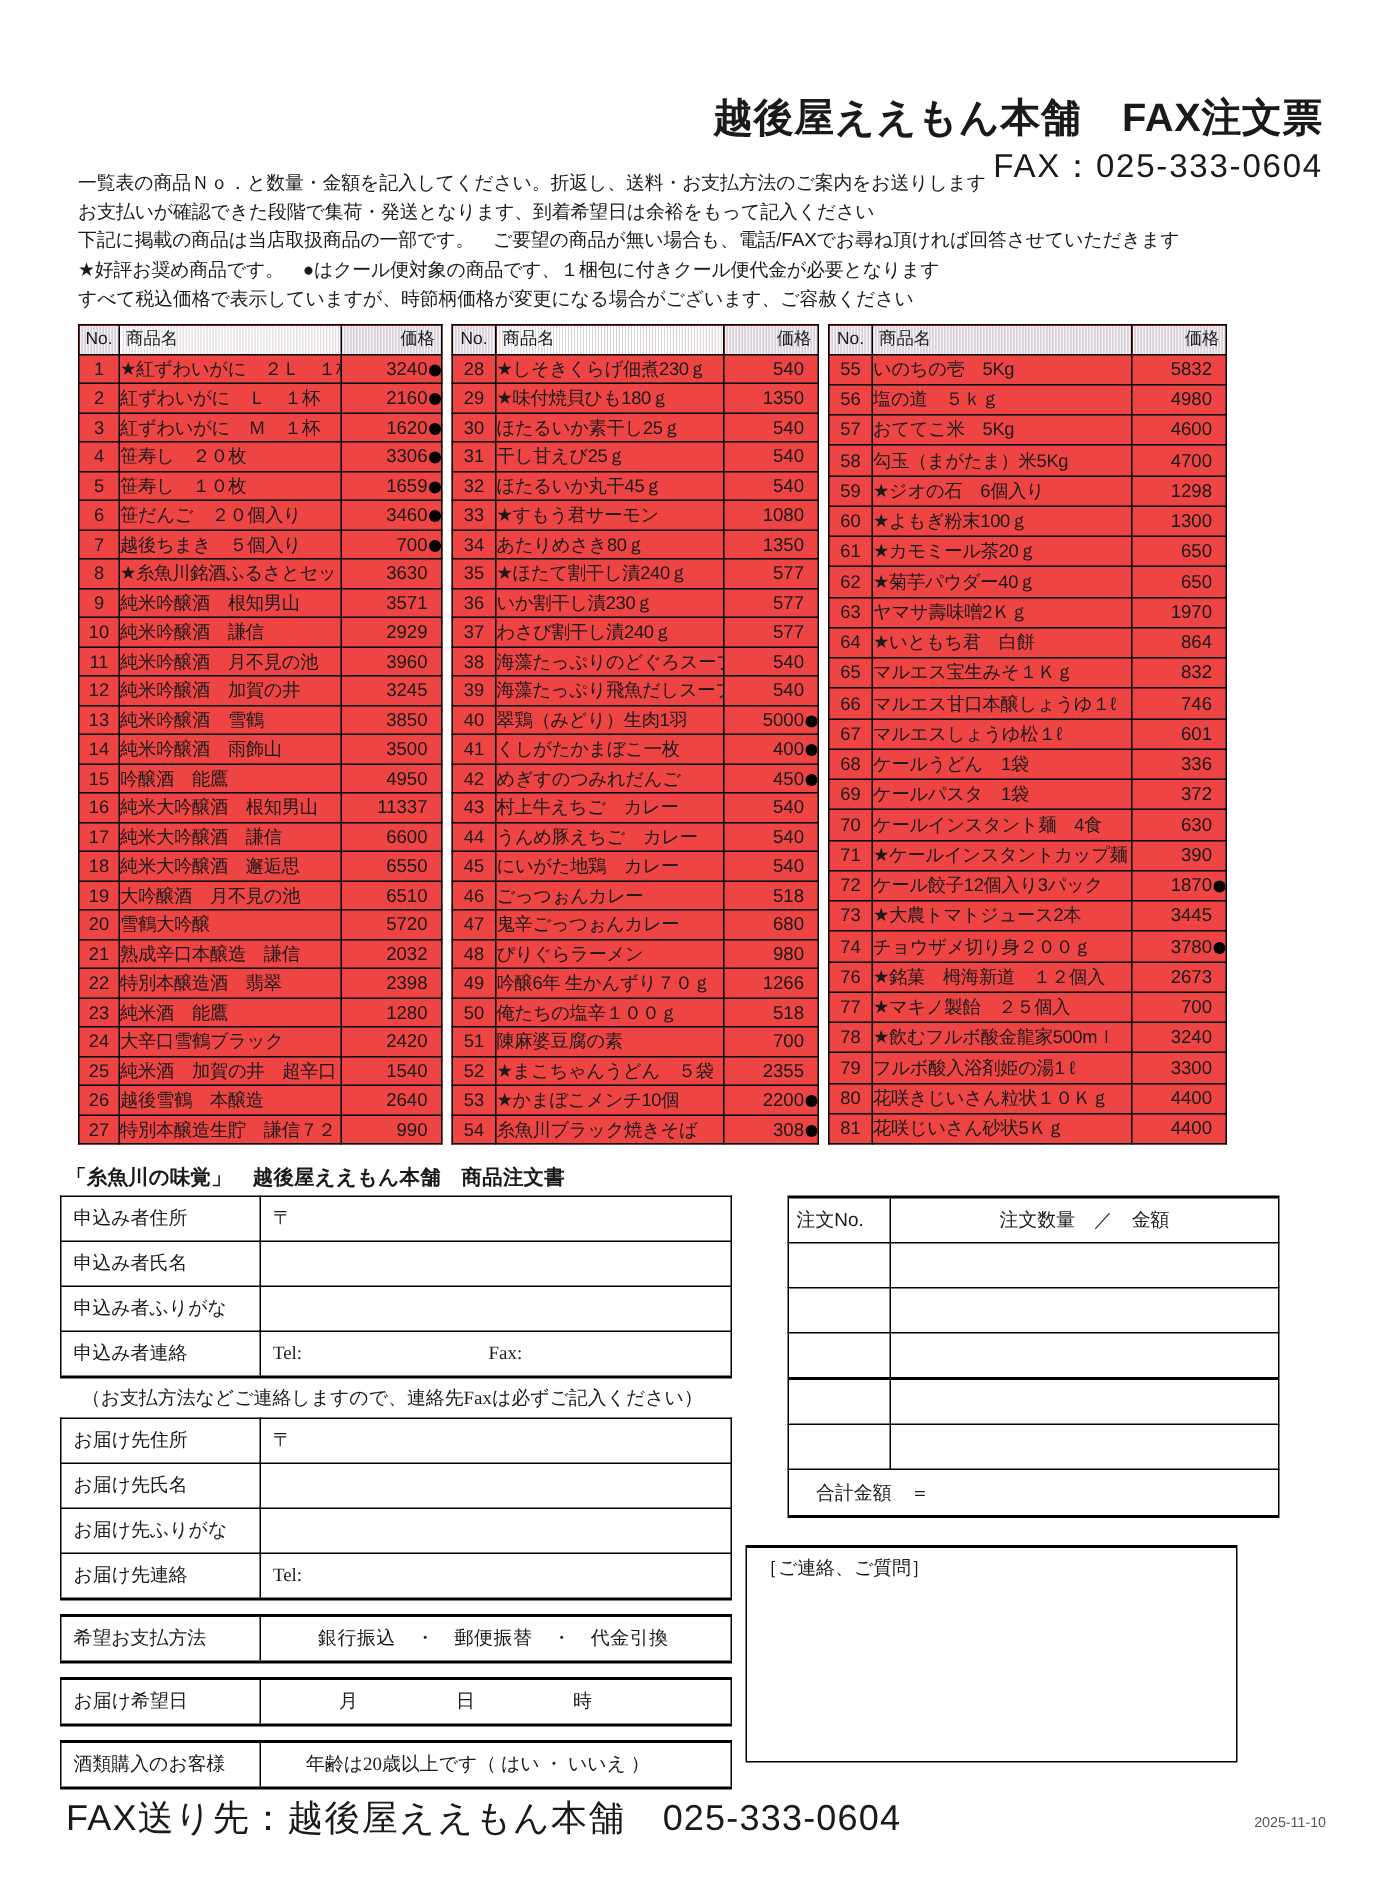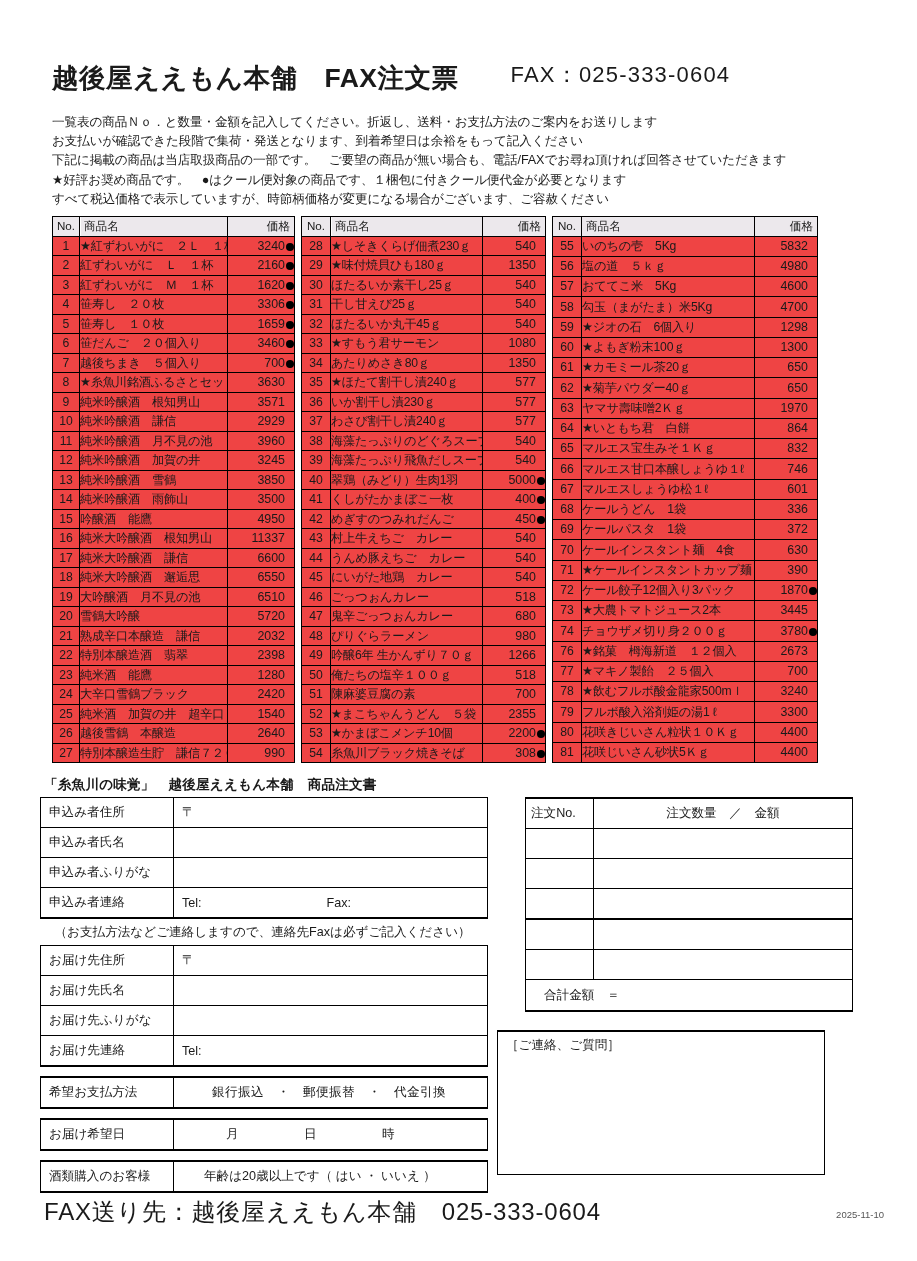--- a/index.html
+++ b/index.html
@@ -22,21 +22,22 @@
     overflow: hidden;
   }
 
   
   .header-row {
     position: absolute;
     left: 52px;
     top: 60px;
     width: 830px;
     display: flex;
-    align-items: flex-start;
+    align-items: flex-end;
+    flex-direction: column;
   }
   .doc-title {
     font-size: 26.5px;
     font-weight: 700;
     letter-spacing: 0.5px;
     white-space: nowrap;
   }
   .doc-fax {
     margin-left: 52px;
     font-size: 22px;
@@ -144,20 +145,21 @@
     font-weight: 700;
     letter-spacing: 0.2px;
     white-space: nowrap;
   }
 
   .leftform {
     position: absolute;
     left: 40px;
     top: 797px;
     width: 448px;
+    font-family: Liberation Serif, serif;
   }
   .lf-table {
     border-collapse: collapse;
     table-layout: fixed;
     width: 448px;
     font-size: 12.6px;
   }
   .lf-table td {
     border: 1px solid #000;
     height: 29px;

